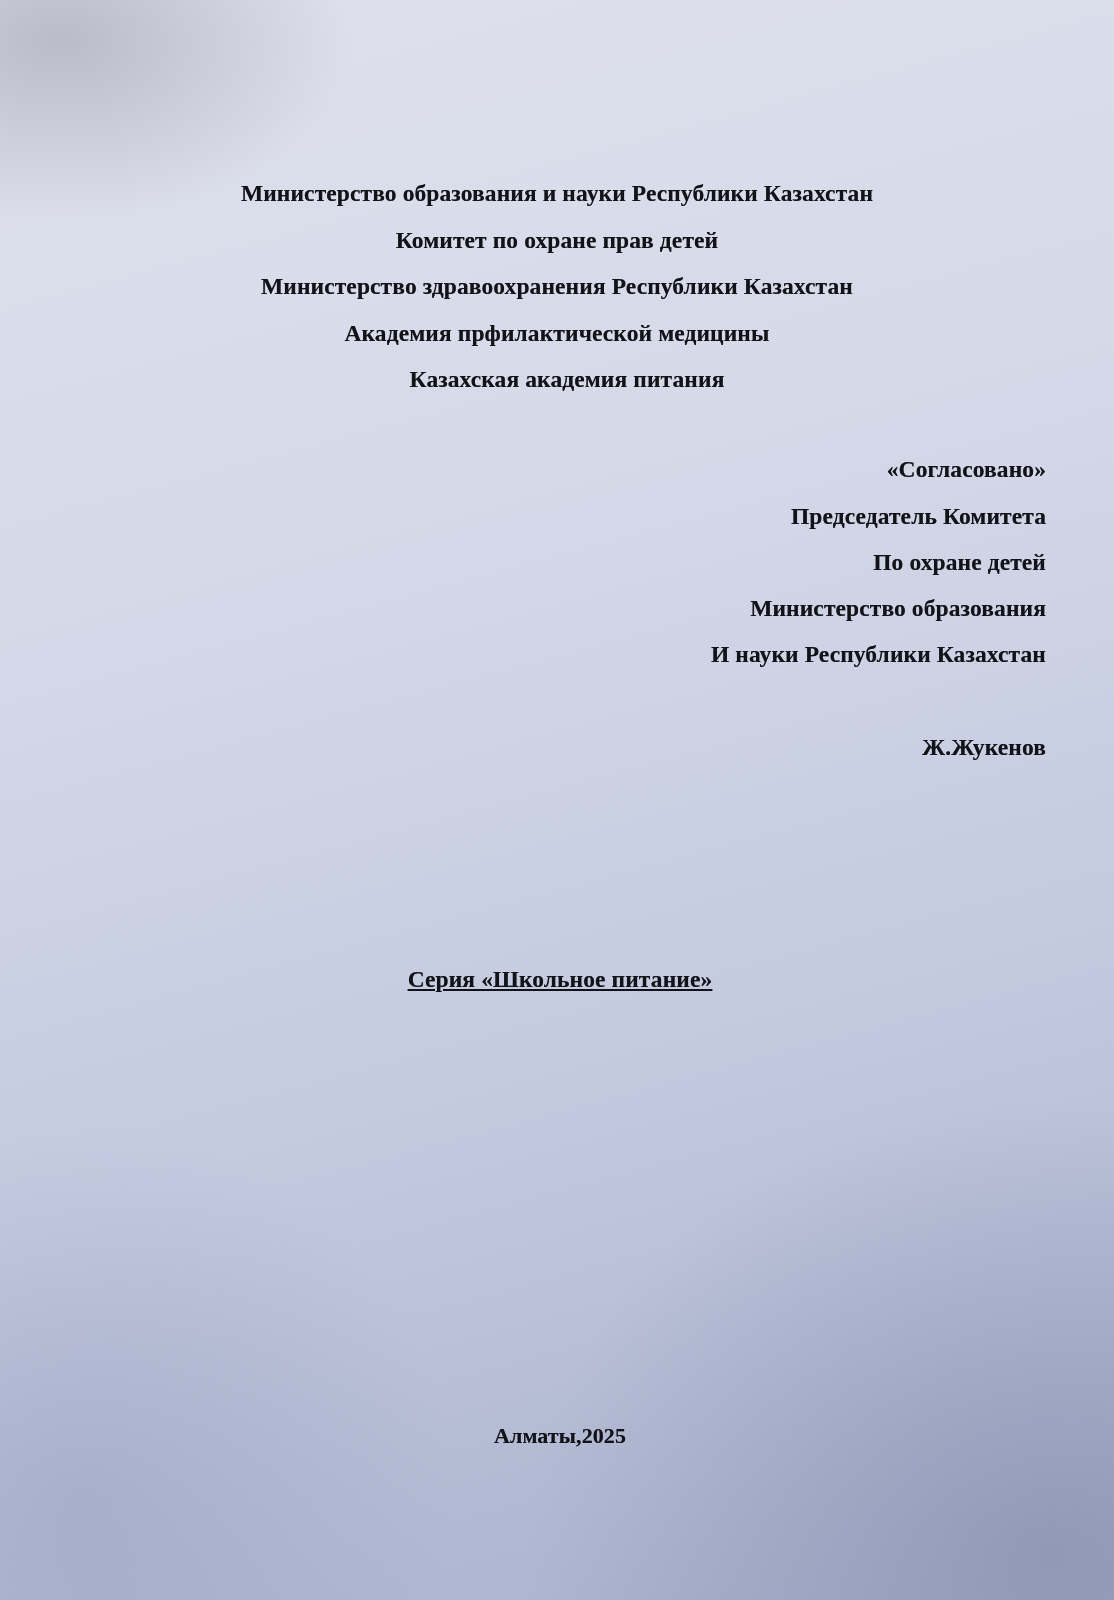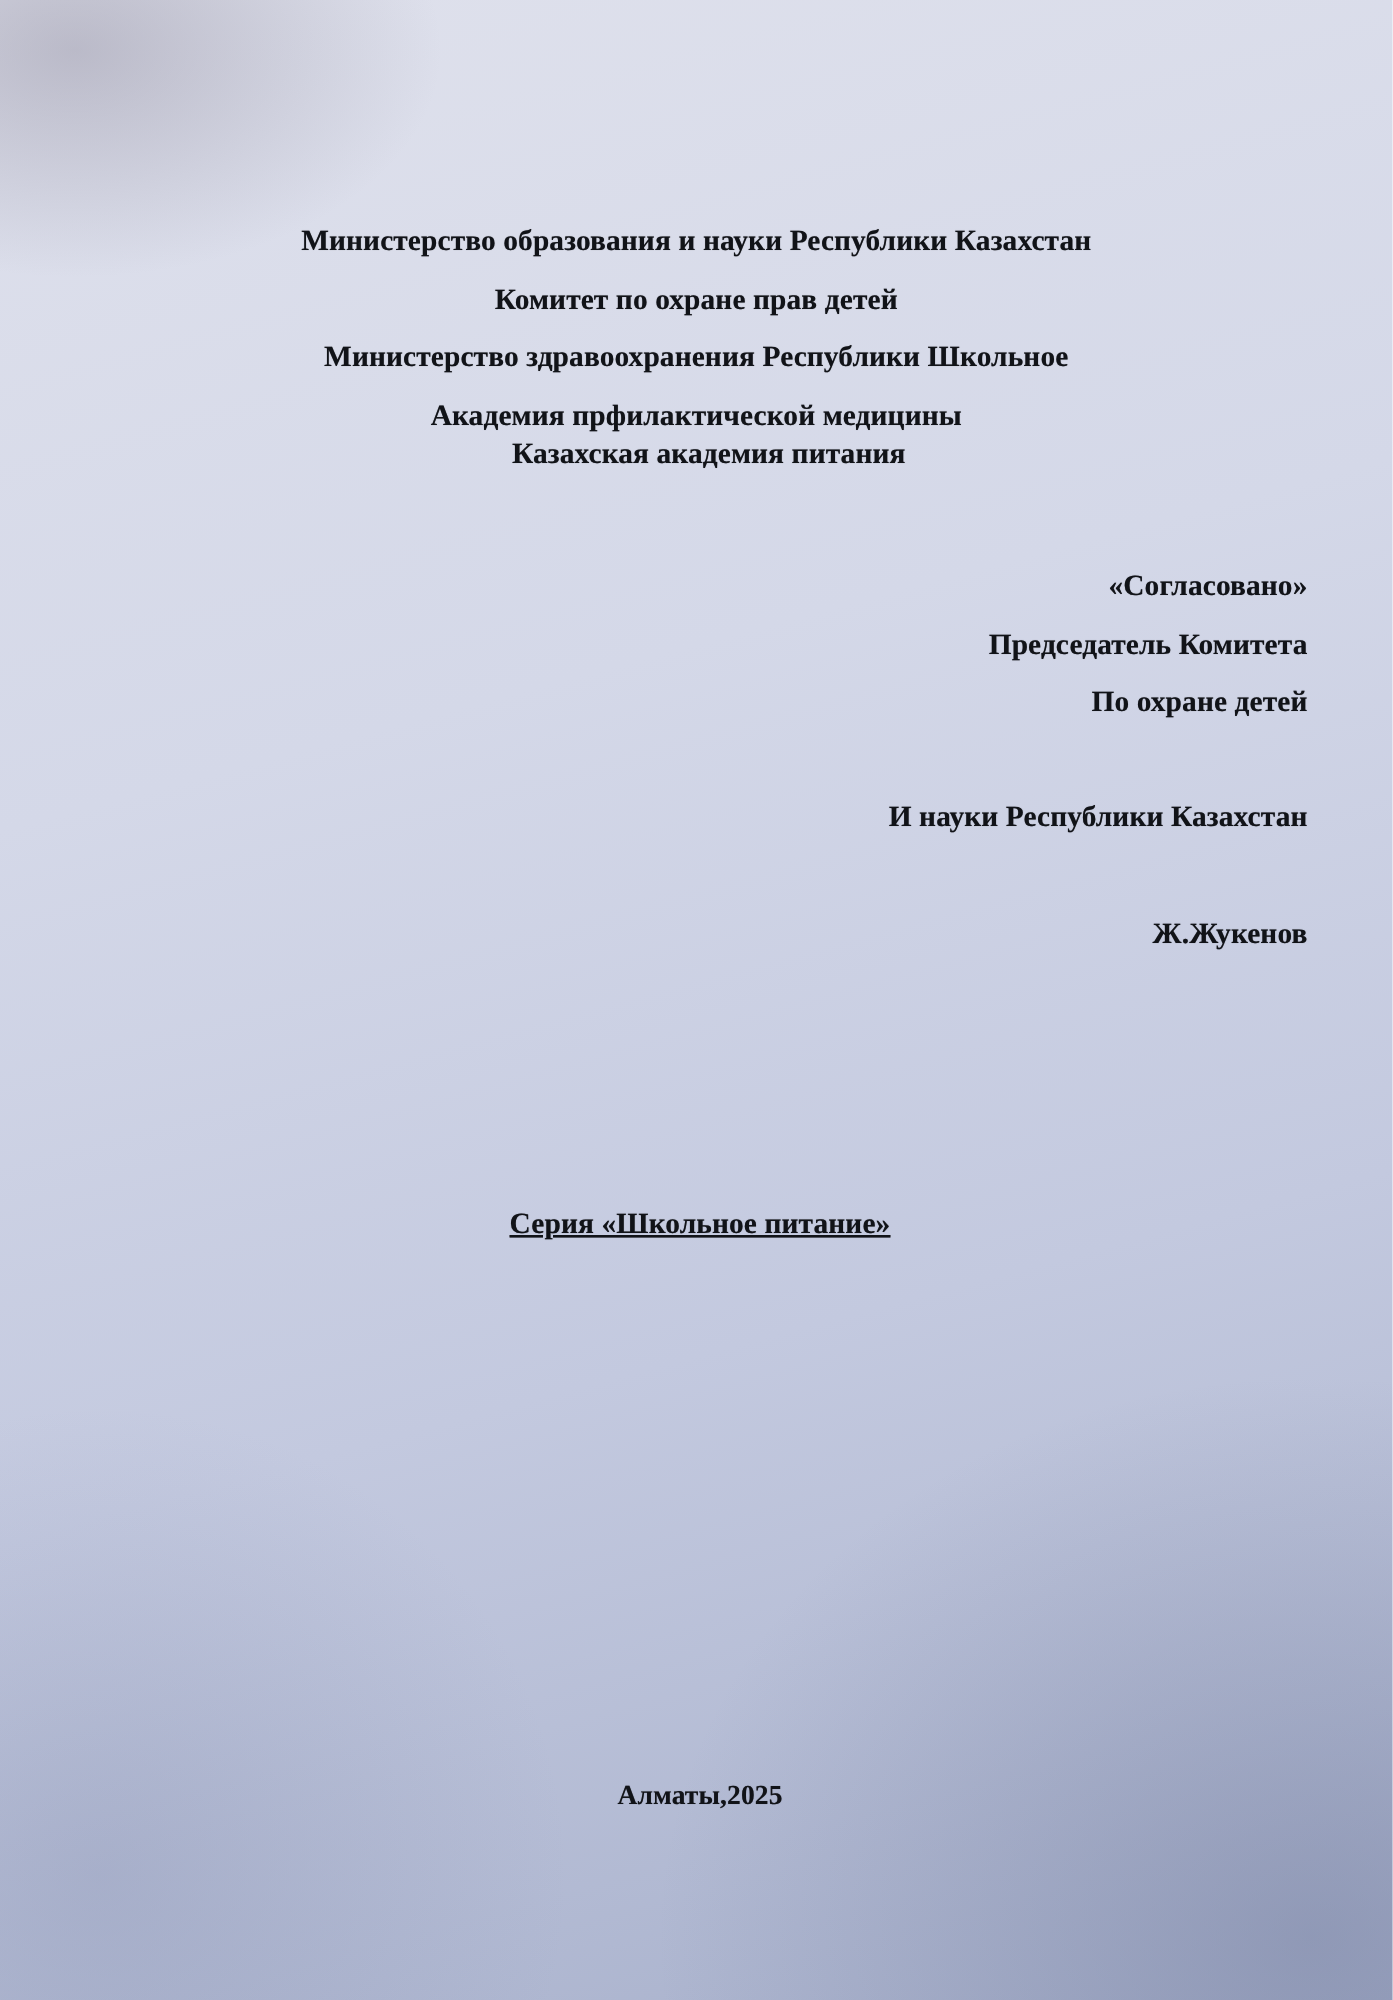--- a/index.html
+++ b/index.html
@@ -46,27 +46,28 @@
     .fs-series { font-size: 23.5px; }
     .fs-city { font-size: 22px; }
   </style>
 </head>
 <body>
 
 <div class="page">
 
   <div class="line center fs-header" style="top:180px;">Министерство образования и науки Республики Казахстан</div>
   <div class="line center fs-header" style="top:227px;">Комитет по охране прав детей</div>
-  <div class="line center fs-header" style="top:273px;">Министерство здравоохранения Республики Школьное</div>
+  <div class="line center fs-header" style="top:273px;">Министерство здравоохранения Республики Казахстан</div>
   <div class="line center fs-header" style="top:320px;">Академия прфилактической медицины</div>
-  <div class="line center fs-header" style="top:350px;padding-left:20px;">Казахская академия питания</div>
+  <div class="line center fs-header" style="top:366px;padding-left:20px;">Казахская академия питания</div>
 
   <div class="line right fs-approval" style="top:456px;">«Согласовано»</div>
   <div class="line right fs-approval" style="top:503px;">Председатель Комитета</div>
   <div class="line right fs-approval" style="top:549px;">По охране детей</div>
+  <div class="line right fs-approval" style="top:595px;">Министерство образования</div>
   <div class="line right fs-approval" style="top:641px;">И науки Республики Казахстан</div>
   <div class="line right fs-approval" style="top:734px;">Ж.Жукенов</div>
 
 
   <div class="line center fs-series" style="top:966px; left:6px;text-decoration:underline;">Серия «Школьное питание»</div>
 
   <div class="line center fs-city" style="top:1423px; left:6px;">Алматы,2025</div>
 
 </div>
 

